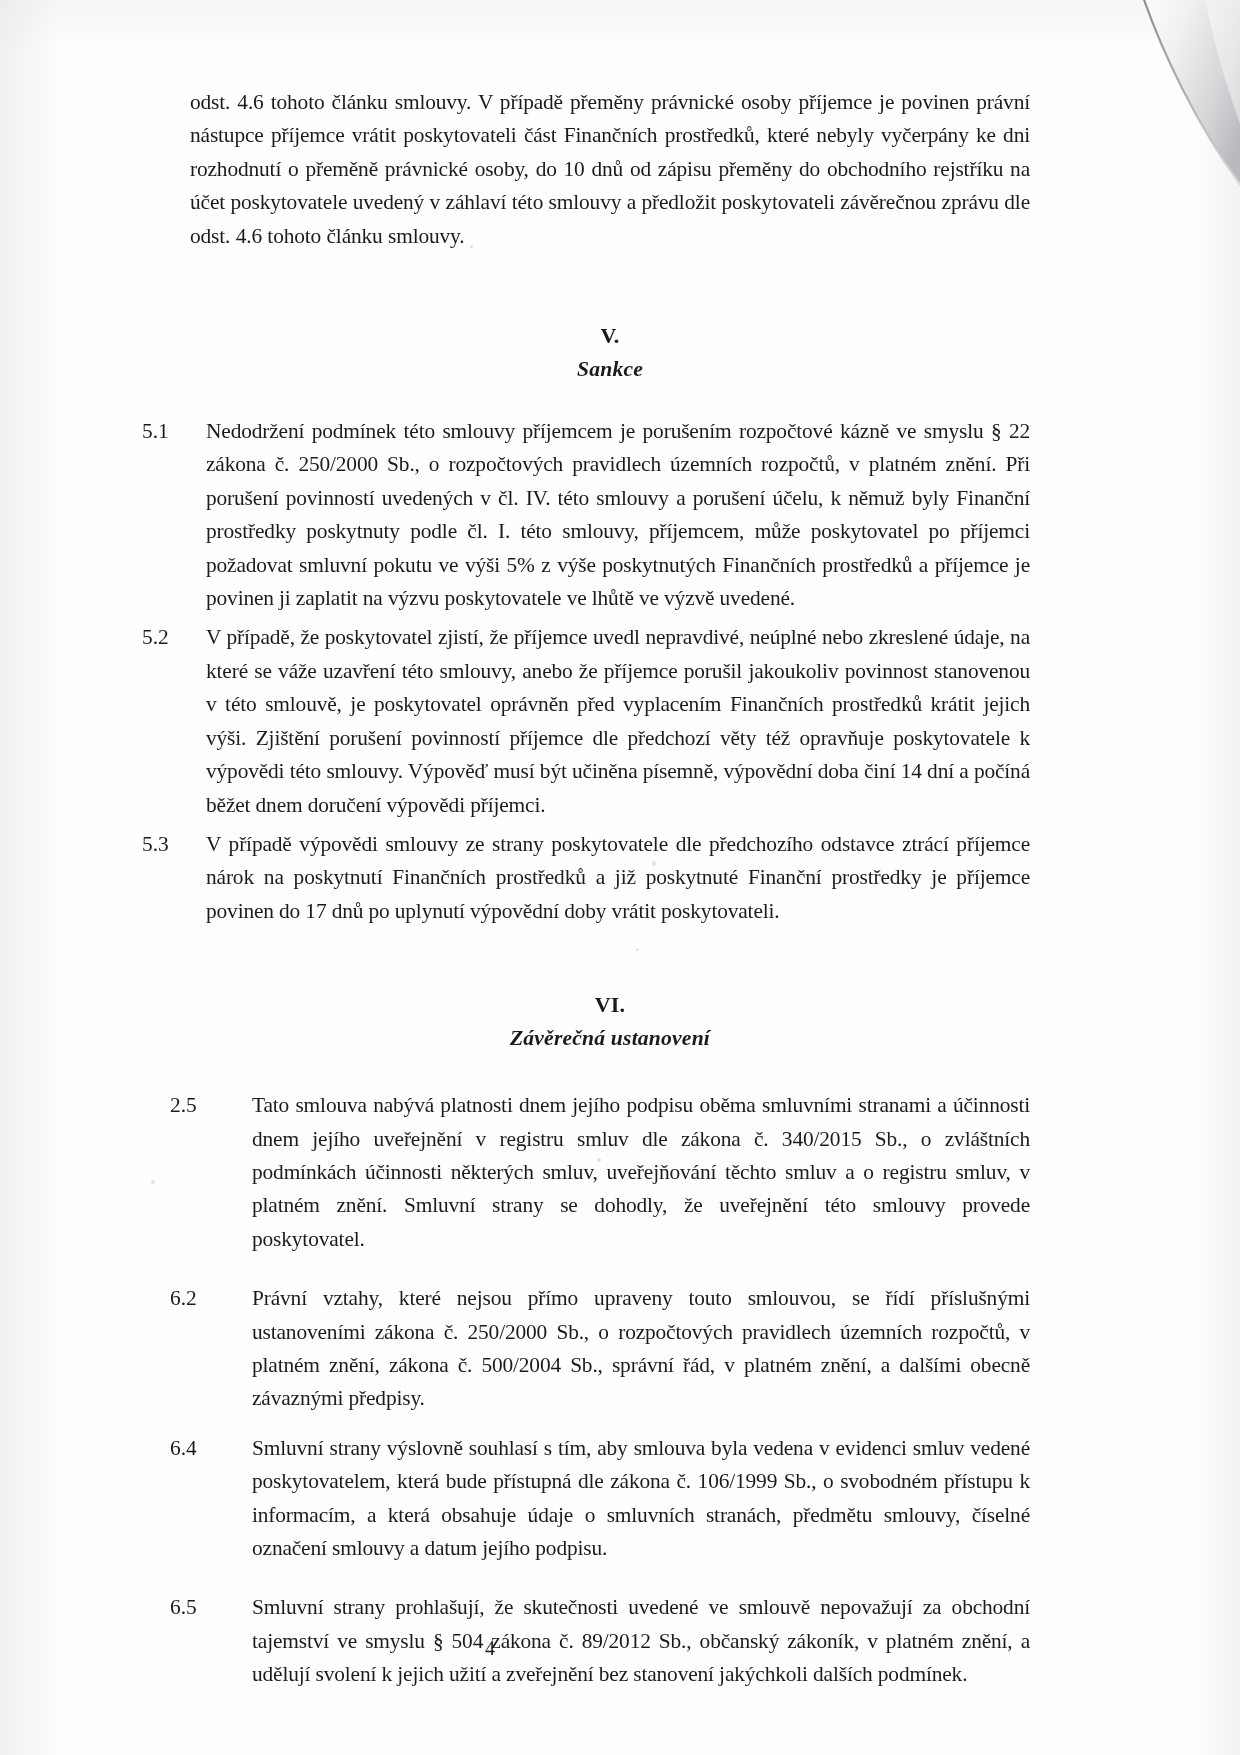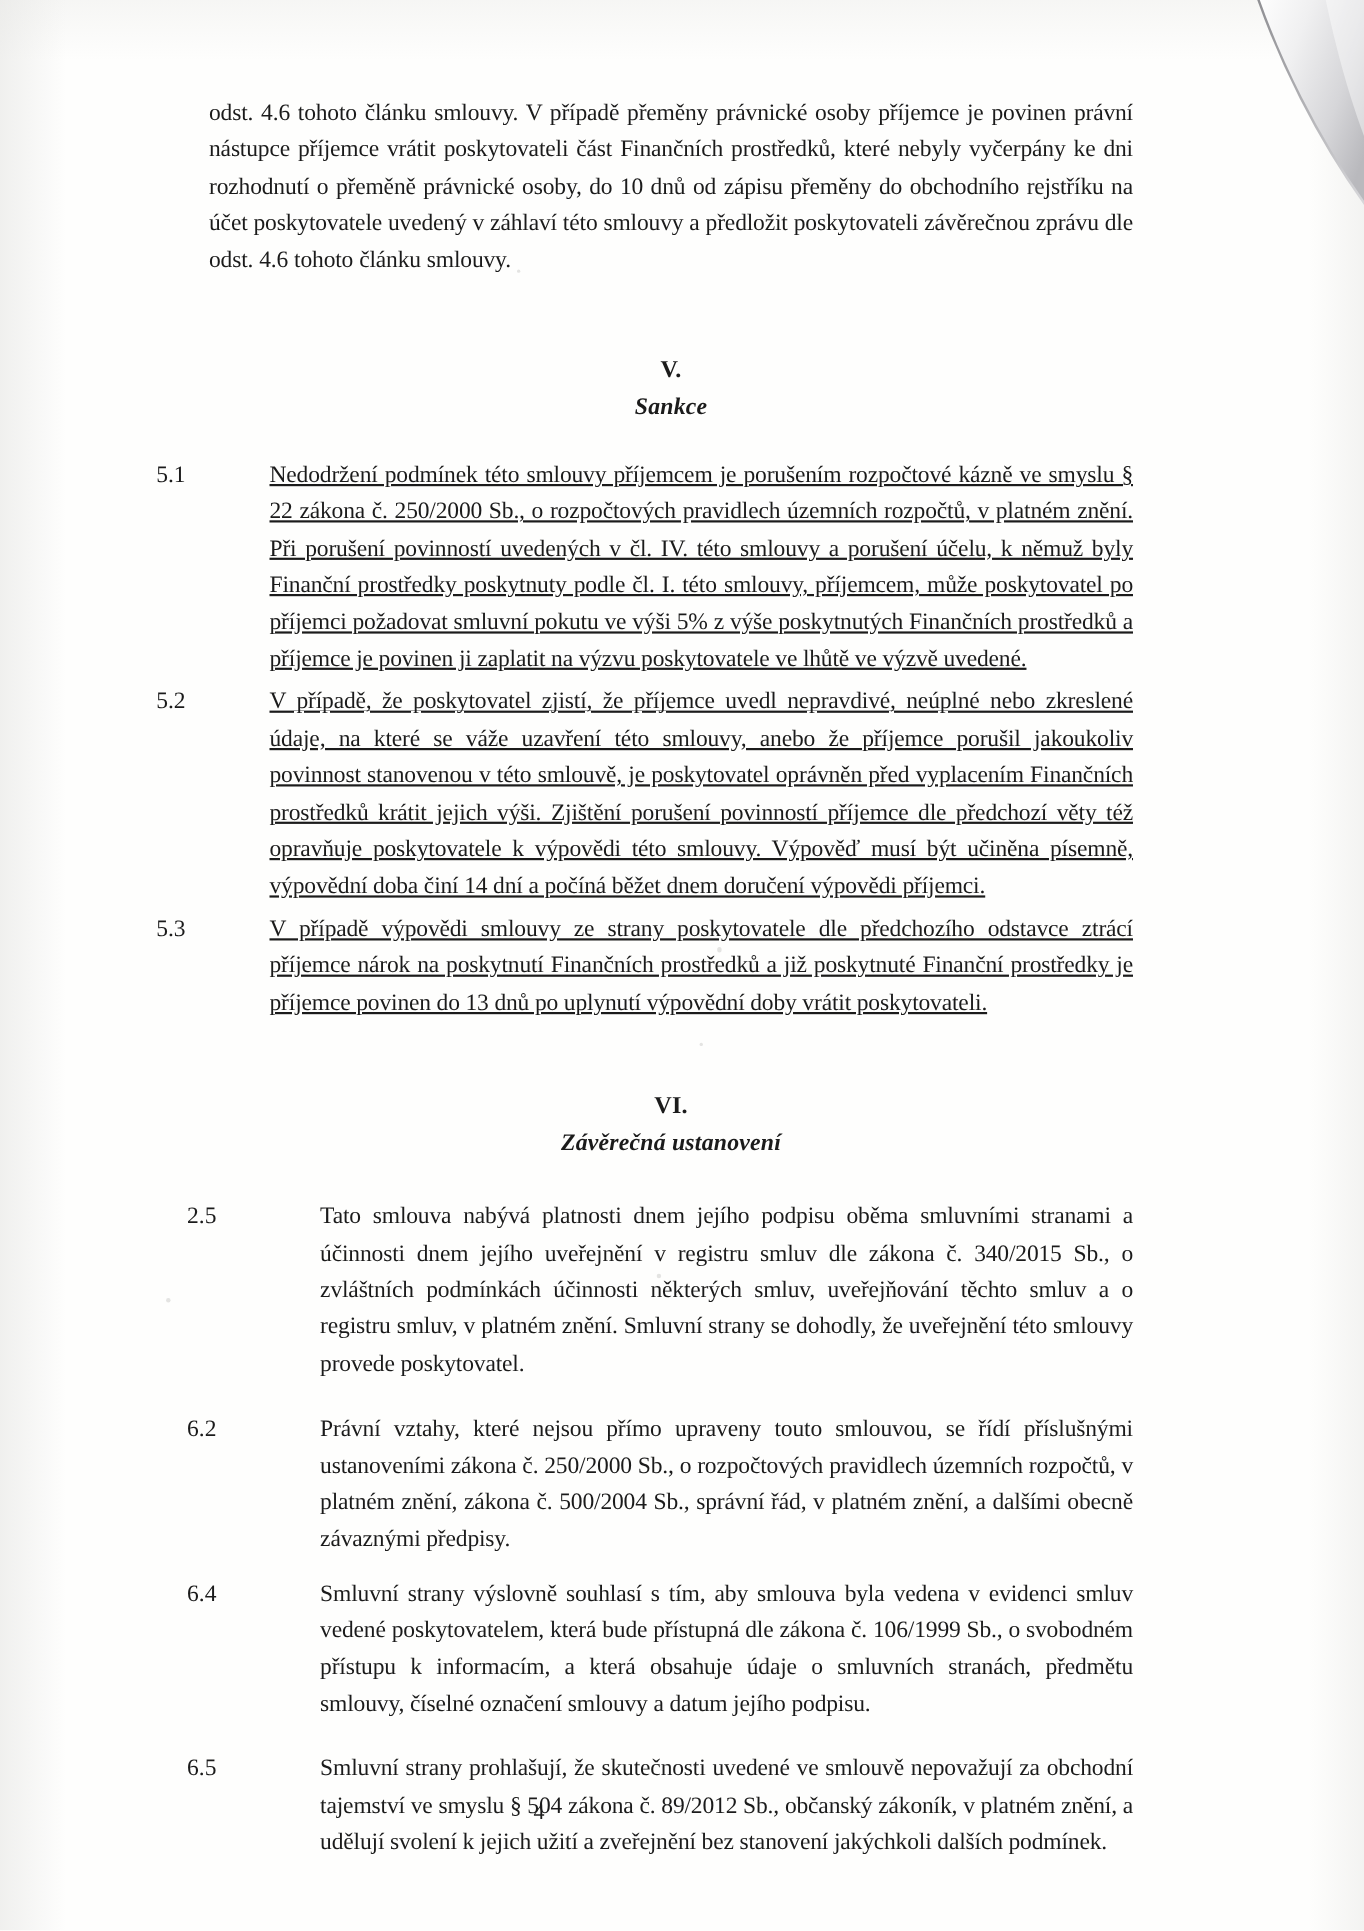--- a/index.html
+++ b/index.html
@@ -84,40 +84,39 @@
   }
   .section-head .caption {
     display: block;
     font-size: 21.6px;
     font-style: italic;
   }
 
   .clause {
     display: flex;
     align-items: flex-start;
-    gap: 39px;
   }
   .clause-num {
     flex: 0 0 auto;
     font-size: 21.4px;
     line-height: 33.4px;
     text-align: left;
   }
   .clause-body {
     flex: 1 1 auto;
     font-size: 21.4px;
     line-height: 33.4px;
     text-align: justify;
     text-justify: inter-word;
     letter-spacing: -0.15px;
   }
 
   
   .group-v .clause-num { width: 56px; margin-left: -48px; }
-  .group-v .clause-body { padding-left: 8px; text-decoration: underline; }
+  .group-v .clause-body { padding-left: 8px; }
 
   
   .group-vi .clause-num { width: 58px; margin-left: -20px; }
   .group-vi .clause-body { padding-left: 24px; }
 
   .page-number {
     position: absolute;
     left: 0;
     right: 0;
     top: 1637px;
@@ -179,21 +178,21 @@
         <span class="clause-body">Nedodržení podmínek této smlouvy příjemcem je porušením rozpočtové kázně ve smyslu § 22 zákona č. 250/2000 Sb., o rozpočtových pravidlech územních rozpočtů, v platném znění. Při porušení povinností uvedených v čl. IV. této smlouvy a porušení účelu, k němuž byly Finanční prostředky poskytnuty podle čl. I. této smlouvy, příjemcem, může poskytovatel po příjemci požadovat smluvní pokutu ve výši 5% z výše poskytnutých Finančních prostředků a příjemce je povinen ji zaplatit na výzvu poskytovatele ve lhůtě ve výzvě uvedené.</span>
       </div>
 
       <div class="clause" style="margin-bottom:6px">
         <span class="clause-num">5.2</span>
         <span class="clause-body">V případě, že poskytovatel zjistí, že příjemce uvedl nepravdivé, neúplné nebo zkreslené údaje, na které se váže uzavření této smlouvy, anebo že příjemce porušil jakoukoliv povinnost stanovenou v této smlouvě, je poskytovatel oprávněn před vyplacením Finančních prostředků krátit jejich výši. Zjištění porušení povinností příjemce dle předchozí věty též opravňuje poskytovatele k výpovědi této smlouvy. Výpověď musí být učiněna písemně, výpovědní doba činí 14 dní a počíná běžet dnem doručení výpovědi příjemci.</span>
       </div>
 
       <div class="clause">
         <span class="clause-num">5.3</span>
-        <span class="clause-body">V případě výpovědi smlouvy ze strany poskytovatele dle předchozího odstavce ztrácí příjemce nárok na poskytnutí Finančních prostředků a již poskytnuté Finanční prostředky je příjemce povinen do 13 dnů po uplynutí výpovědní doby vrátit poskytovateli.</span>
+        <span class="clause-body">V případě výpovědi smlouvy ze strany poskytovatele dle předchozího odstavce ztrácí příjemce nárok na poskytnutí Finančních prostředků a již poskytnuté Finanční prostředky je příjemce povinen do 17 dnů po uplynutí výpovědní doby vrátit poskytovateli.</span>
       </div>
 
     </div>
 
     <div style="height:62px"></div>
     <div class="section-head">
       <span class="roman">VI.</span>
       <span class="caption">Závěrečná ustanovení</span>
     </div>
 

